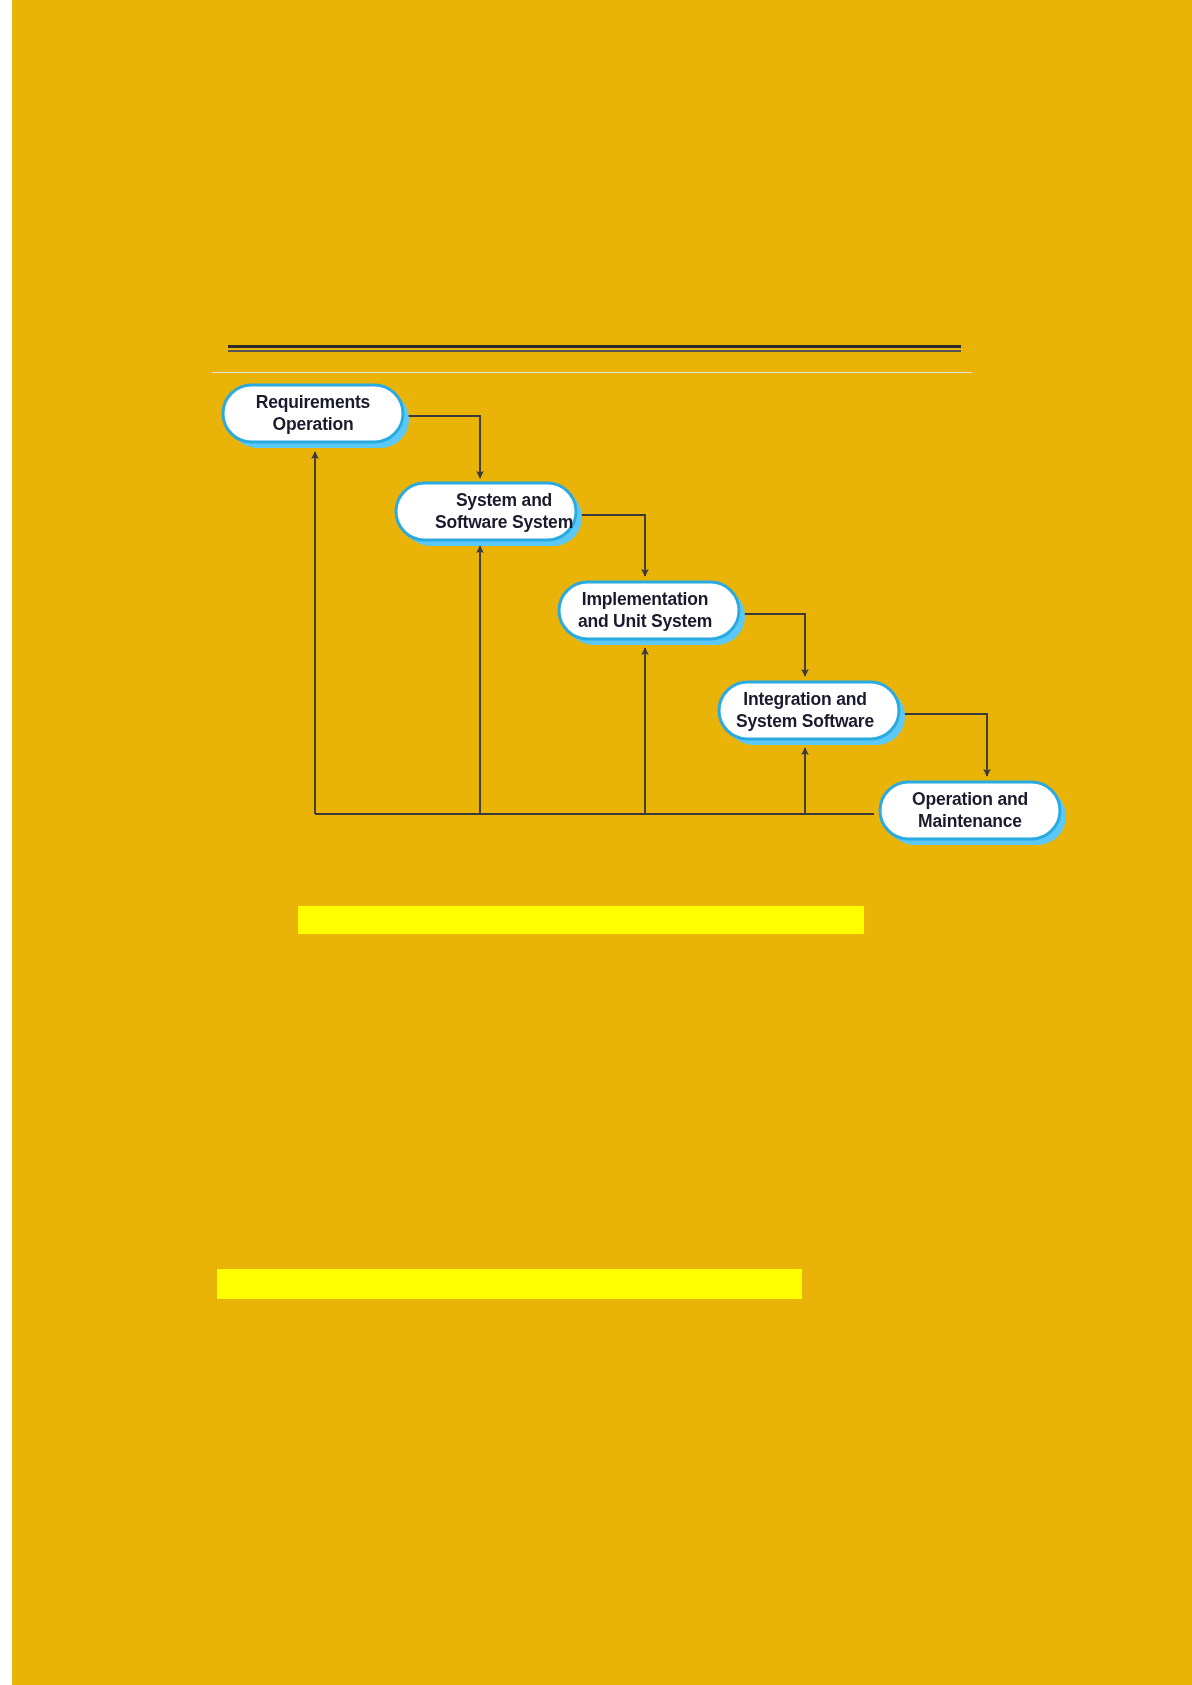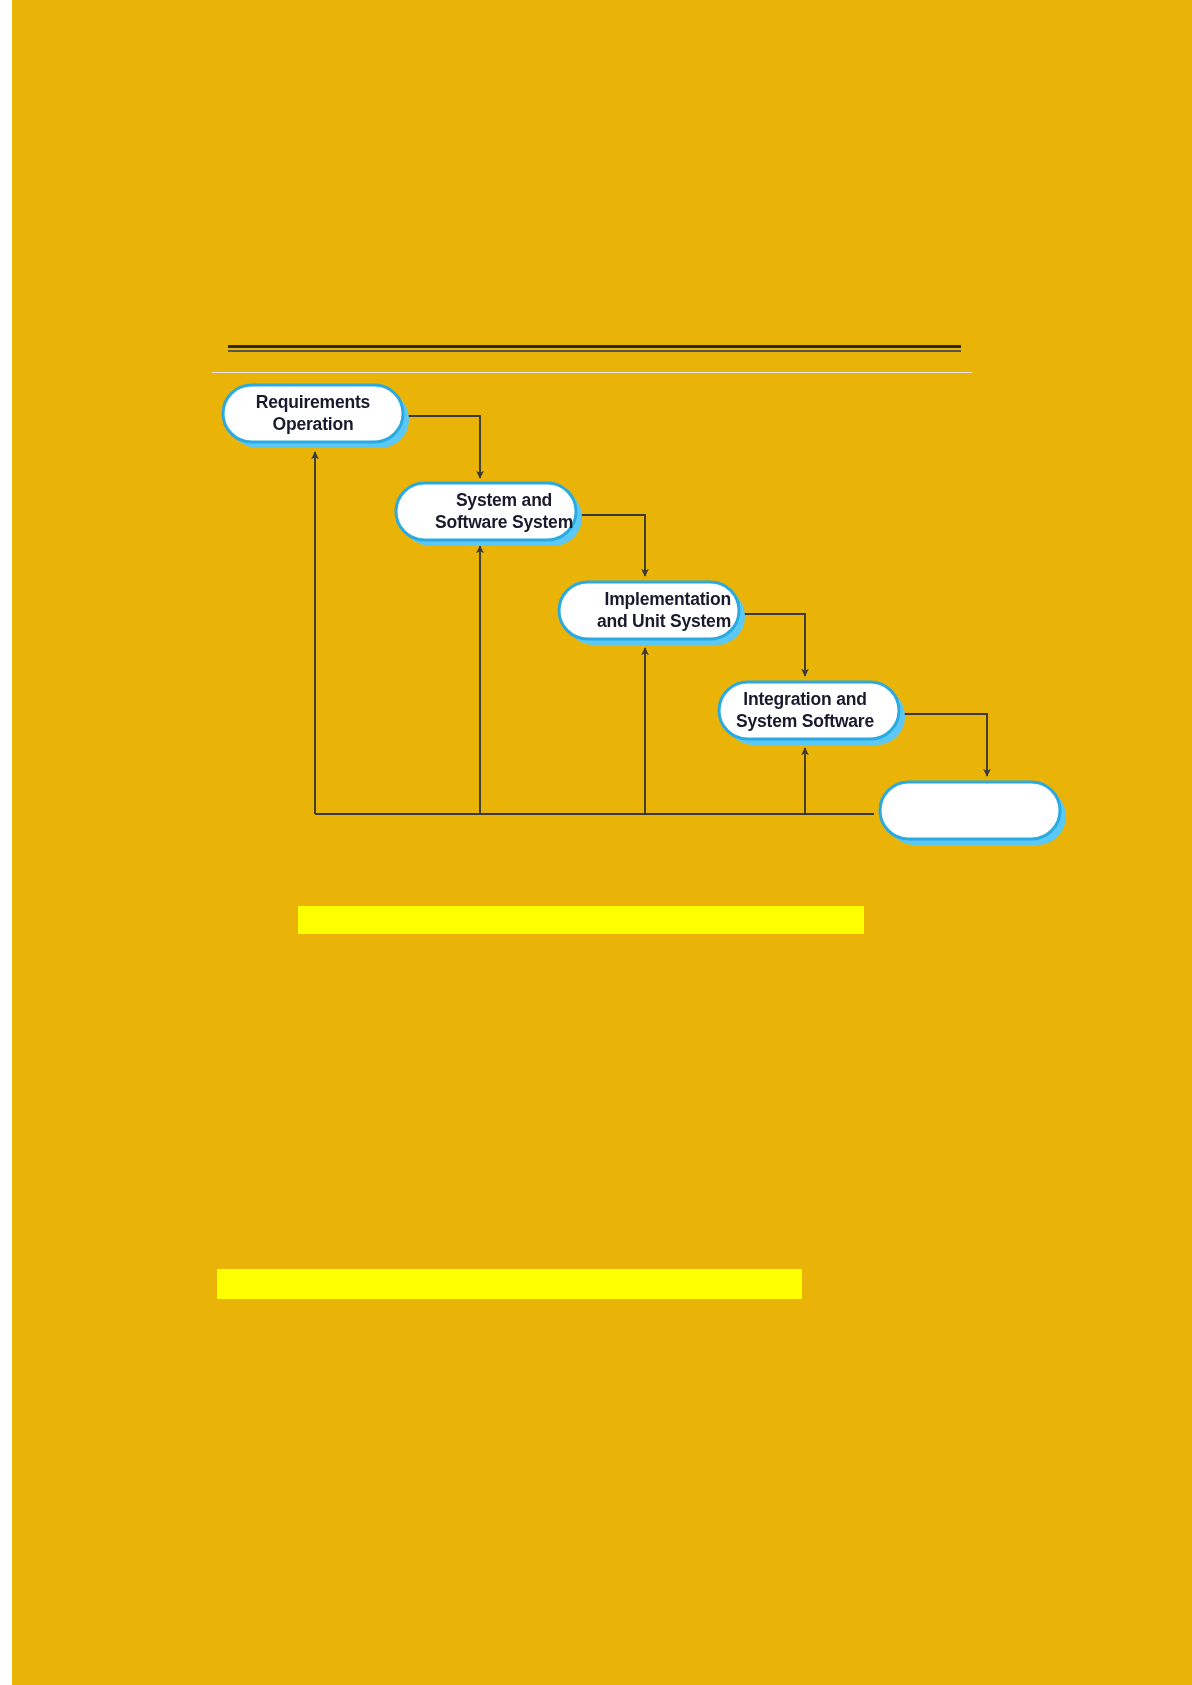--- a/index.html
+++ b/index.html
@@ -154,30 +154,34 @@
     <div class="node-label" style="left:211px; top:9px; width:180px; height:57px;">
       <span>Requirements</span>
       <span>Operation</span>
     </div>
 
     <div class="node-label" style="left:384px; top:107px; width:176px; height:57px;margin-left:20px;">
       <span>System and</span>
       <span>Software System</span>
     </div>
 
-    <div class="node-label" style="left:547px; top:206px; width:172px; height:57px;align-items:flex-end;">
+    <div class="node-label" style="left:547px; top:206px; width:172px; height:57px;">
       <span>Implementation</span>
       <span>and Unit System</span>
     </div>
 
     <div class="node-label" style="left:707px; top:306px; width:172px; height:57px;">
       <span>Integration and</span>
       <span>System Software</span>
     </div>
 
+    <div class="node-label" style="left:868px; top:406px; width:180px; height:57px;">
+      <span>Operation and</span>
+      <span>Maintenance</span>
+    </div>
 
   </div>
 
   <div class="highlight" id="hl-1"></div>
 
   <div class="highlight" id="hl-2"></div>
 
 </div>
 
 </body></html>

